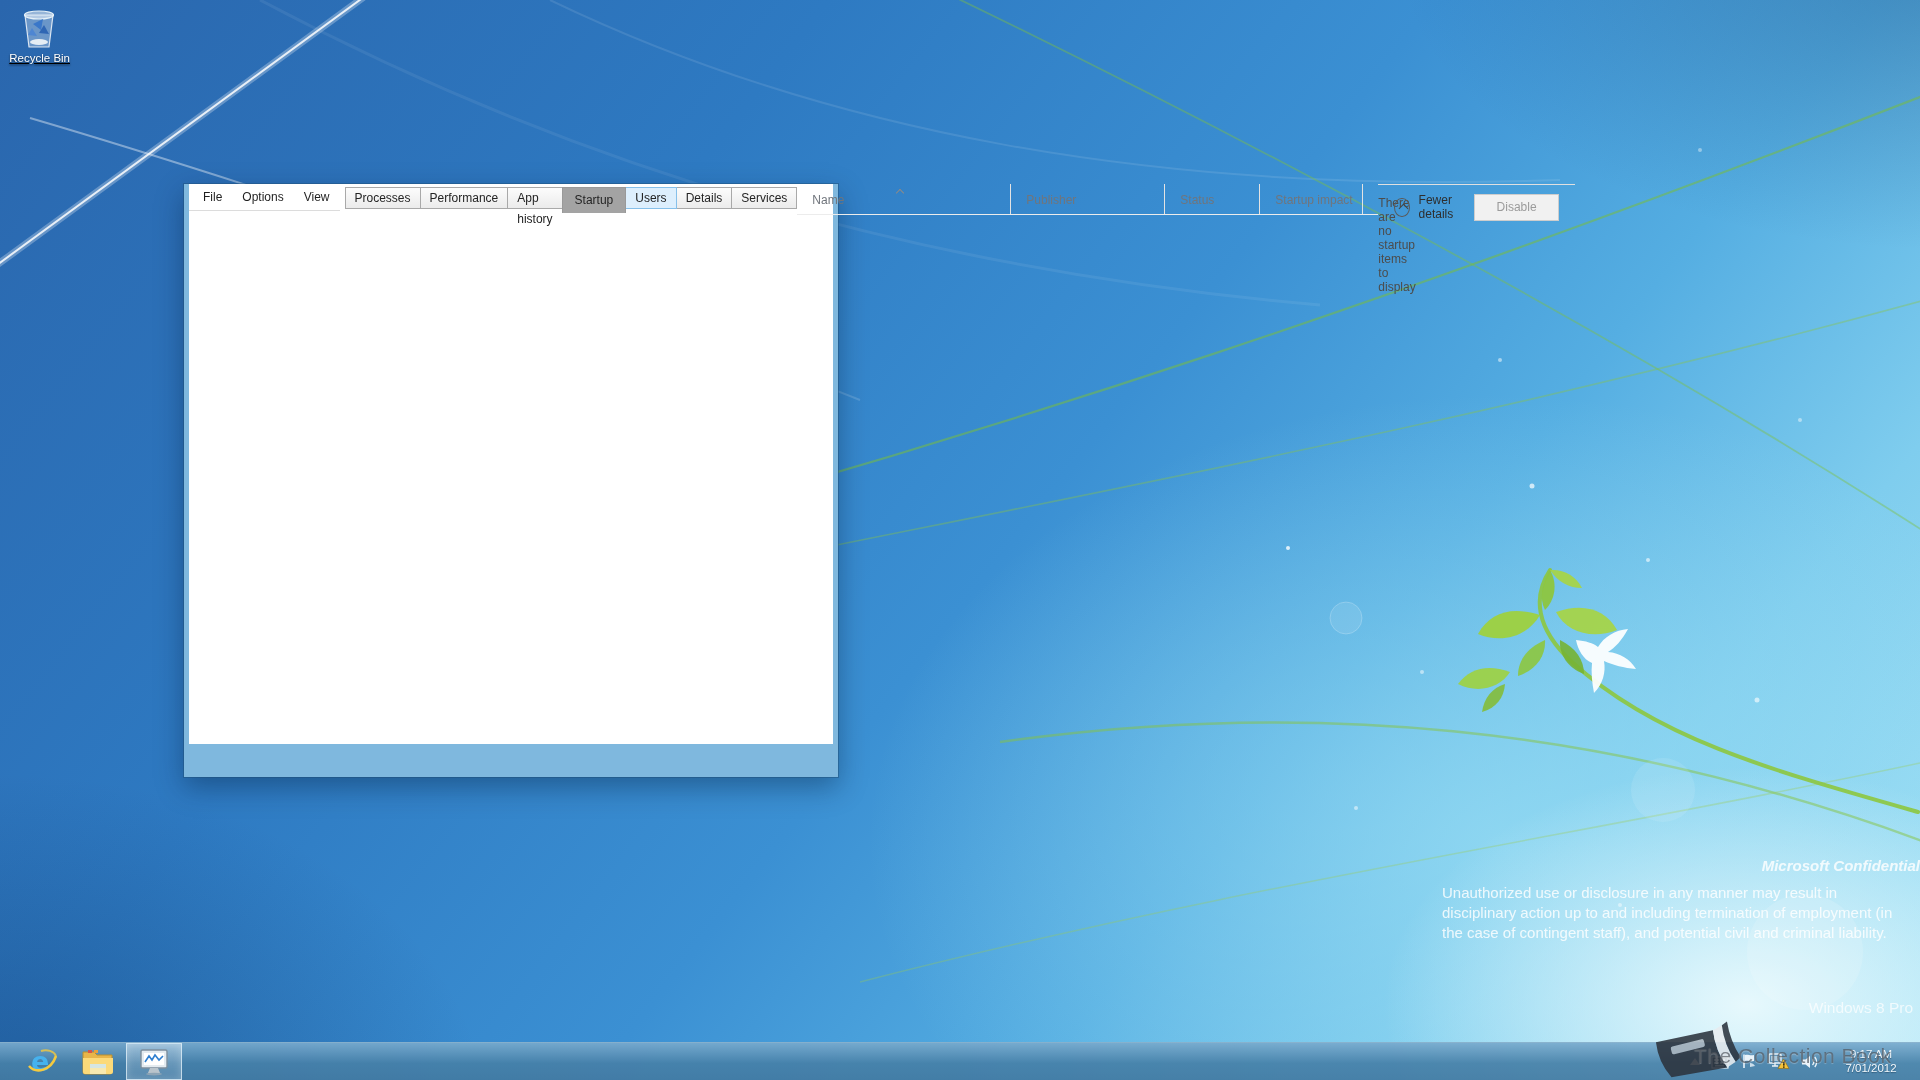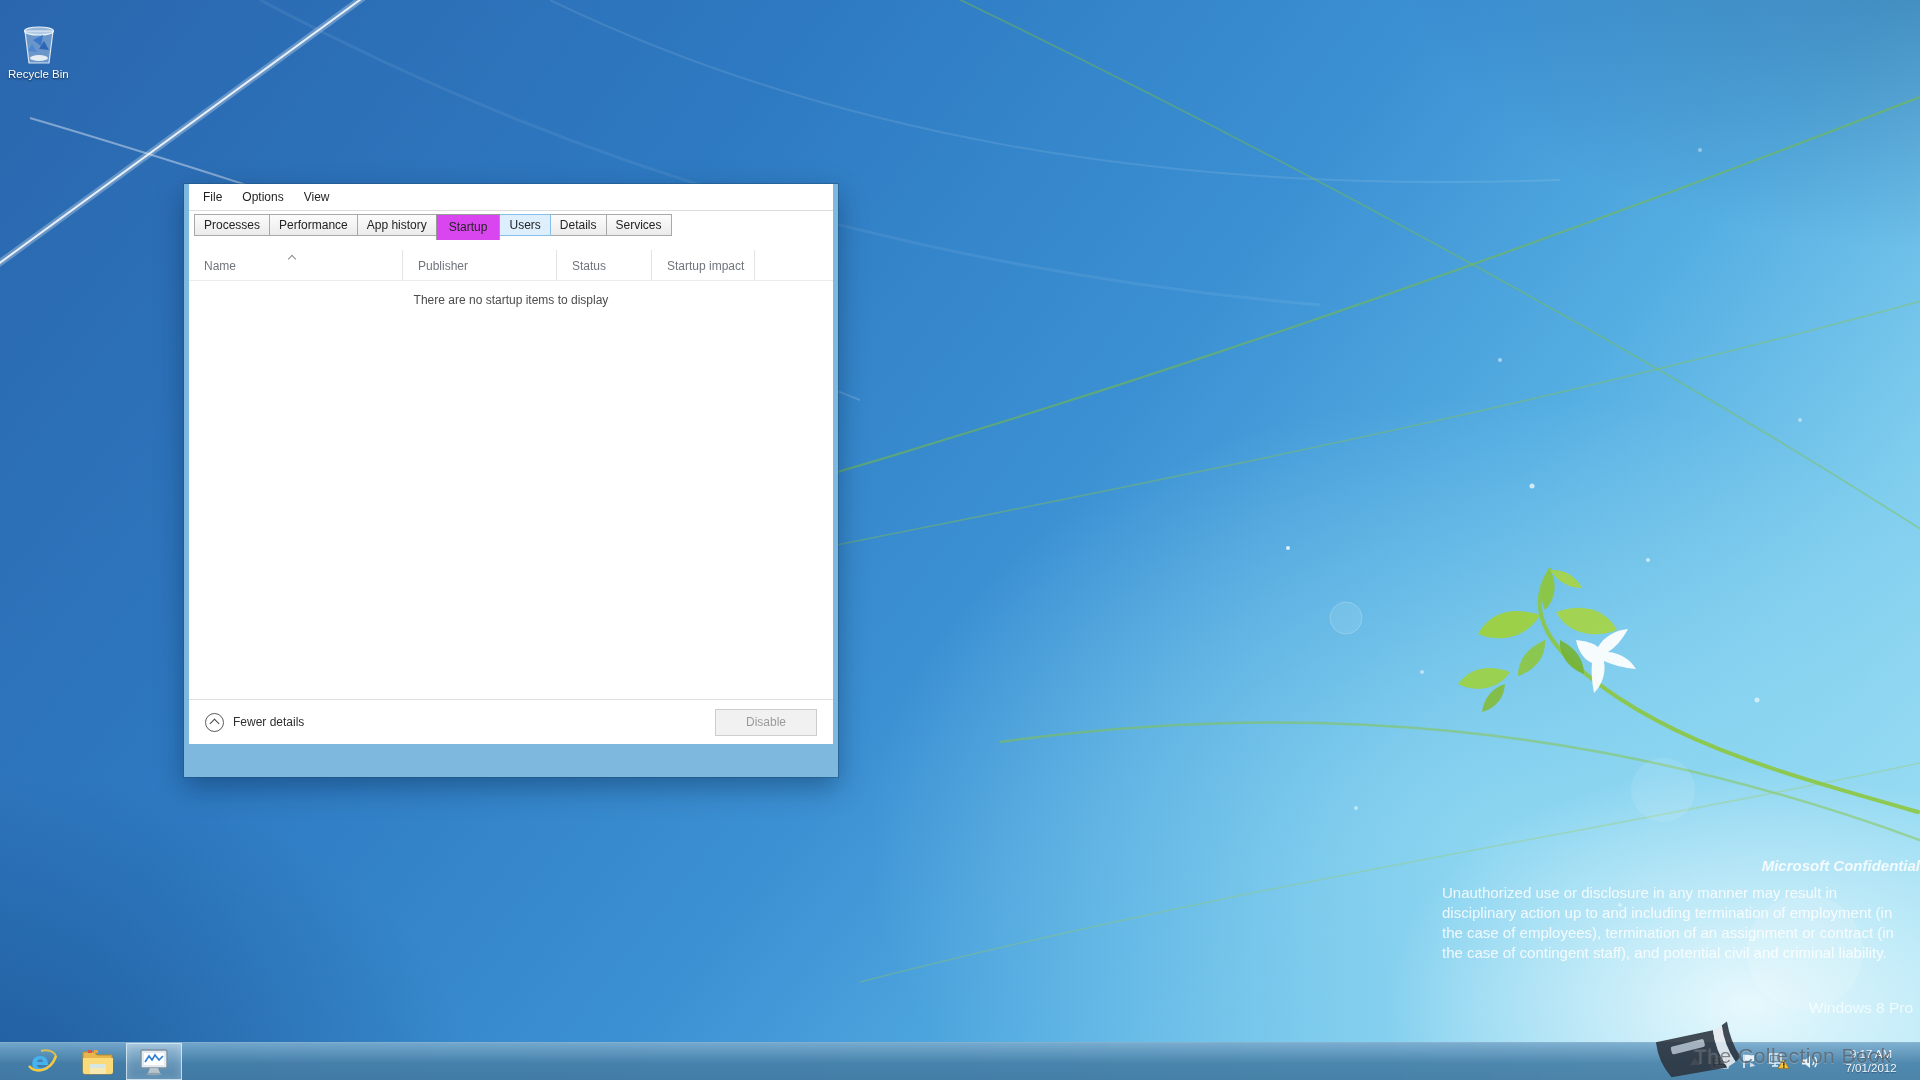--- a/index.html
+++ b/index.html
@@ -8,21 +8,21 @@
     background:
       radial-gradient(520px 340px at 91% 93%, rgba(235,250,253,.95), rgba(235,250,253,0) 70%),
       radial-gradient(900px 640px at 78% 78%, rgba(150,220,243,.75), rgba(150,220,243,0) 70%),
       radial-gradient(700px 500px at 0% 104%, rgba(10,45,95,.40), rgba(10,45,95,0) 70%),
       radial-gradient(800px 420px at 102% -4%, rgba(18,62,115,.35), rgba(18,62,115,0) 70%),
       linear-gradient(128deg,#2a66ad 0%,#2e7ac2 30%,#3b90d3 52%,#55aee2 68%,#7fcdee 82%,#a7e4f6 100%);}
   svg{display:block}
   .wp-art{position:absolute;left:0;top:0;}
 
   
-  .desktop-icon{position:absolute;left:8px;top:22px;width:62px;text-align:left;cursor:default;}
+  .desktop-icon{position:absolute;left:8px;top:6px;width:62px;text-align:right;cursor:default;text-decoration:underline;}
   .desktop-icon .lbl{margin-top:2px;color:#fff;font-size:11.5px;text-shadow:0 1px 2px rgba(0,0,0,.65);}
 
   
   .confidential{position:absolute;left:1442px;top:856px;width:478px;color:rgba(255,255,255,.78);
     font-size:15px;line-height:20px;text-shadow:0 0 1px rgba(255,255,255,.2);}
   .confidential .t{font-weight:bold;text-align:right;margin-bottom:7px;font-style:italic;}
   .edition{position:absolute;right:7px;top:999px;color:rgba(255,255,255,.72);font-size:15.5px;}
   .evalcopy{position:absolute;right:4px;top:1021px;color:rgba(255,255,255,.80);font-size:15.5px;}
 
   
@@ -33,30 +33,30 @@
   .titlebar .ttl{position:absolute;left:0;right:0;top:0;height:28px;line-height:27px;text-align:center;
     font-size:13px;color:#1c1c1c;}
   .app-ic{position:absolute;left:4px;top:6px;}
   .win-controls{position:absolute;right:0;top:0;height:26px;display:flex;z-index:2;}
   .wc{width:30px;height:26px;border:0;background:transparent;color:#17222b;display:flex;
     align-items:center;justify-content:center;font-size:13px;line-height:1;cursor:default;padding:0;}
   .wc.close{width:46px;background:#d6443f;color:#fff;font-size:15px;}
   .wc .mini{display:block;width:10px;height:2px;background:#17222b;margin-top:6px;}
   .wc .maxi{display:block;width:10px;height:8px;border:1.5px solid #17222b;box-sizing:border-box;}
 
-  .tm-body{background:#fff;height:560px;display:flex;flex-direction:column;}
+  .tm-body{background:#fff;height:560px;display:flex;flex-direction:row;}
   .menubar{height:26px;display:flex;align-items:center;padding-left:4px;border-bottom:1px solid #dcdcdc;}
   .menubar span{font-size:12px;color:#1f1f1f;padding:4px 10px;}
 
   .tabstrip{height:28px;display:flex;padding:3px 0 0 5px;}
   .tab{height:22px;line-height:21px;font-size:12px;color:#242424;padding:0 9px;
     background:linear-gradient(#fcfcfc,#ebebeb);border:1px solid #a9a9a9;border-left-width:0;
     box-sizing:border-box;cursor:default;}
   .tab:first-child{border-left-width:1px;}
-  .tab.selected{height:26px;line-height:25px;background:#d946ef;border:1px solid #999;border-bottom:0;
+  .tab.selected{height:26px;line-height:25px;background:#a3a3a3;border:1px solid #999;border-bottom:0;
     padding:0 12px;position:relative;z-index:2;margin-left:-1px;}
   .tab.highlighted{background:#ddeffd;border-color:#86c0ea;position:relative;z-index:1;}
   .tm-spacer{height:8px;}
 
   .colheaders{height:30px;display:flex;border-bottom:1px solid #ececec;font-size:12px;color:#70757c;}
   .colh{box-sizing:border-box;border-right:1px solid #e3e3e3;padding:9px 0 0 15px;position:relative;}
   .colh.c-name{width:214px;}
   .colh.c-pub{width:154px;}
   .colh.c-status{width:95px;}
   .colh.c-impact{width:103px;}
@@ -159,21 +159,20 @@
       <path d="M16 22 L21 30 L12 29 Z" fill="#4e86d2"></path>
       <ellipse cx="23" cy="36" rx="9" ry="3" fill="#f3f6f8" opacity=".9"></ellipse>
     </svg>
     <div class="lbl">Recycle Bin</div>
   </div>
 
   <div class="confidential">
     <div class="t">Microsoft Confidential</div>
     <div>Unauthorized use or disclosure in any manner may result in</div>
     <div>disciplinary action up to and including termination of employment (in</div>
-    <div>the case of employees), termination of an assignment or contract (in</div>
     <div>the case of contingent staff), and potential civil and criminal liability.</div>
   </div>
   <div class="edition">Windows 8 Pro</div>
 
   <div class="tm-window">
     <div class="tm-body">
       <div class="menubar">
         <span>File</span>
         <span>Options</span>
         <span>View</span>

